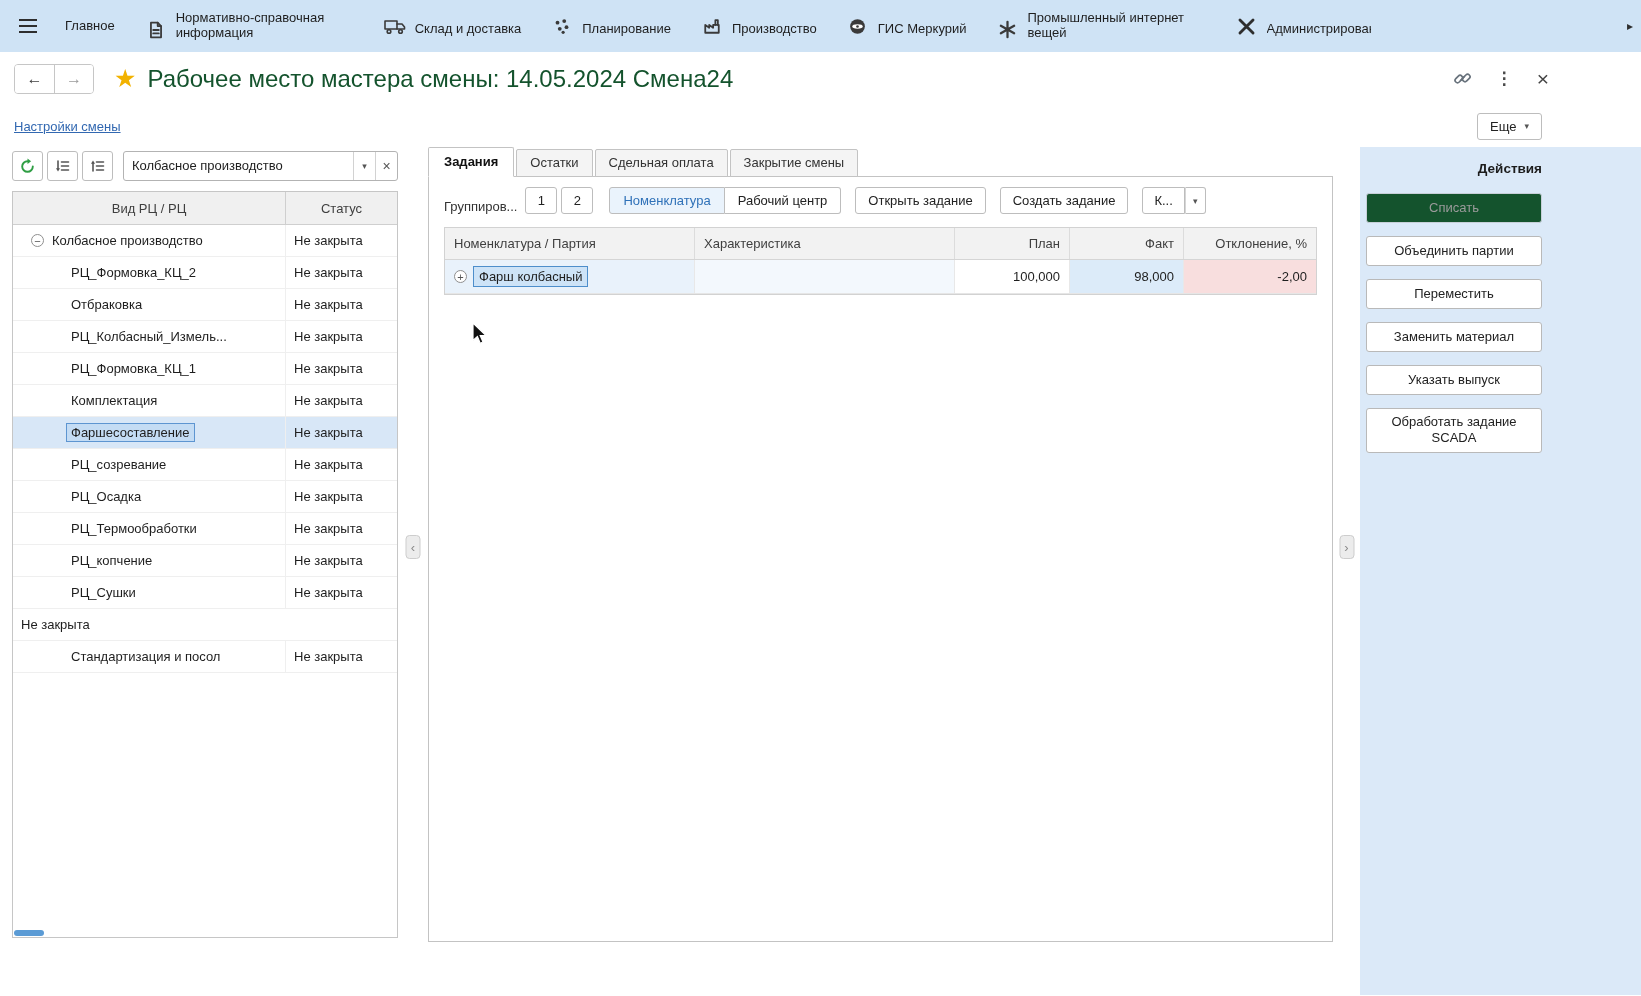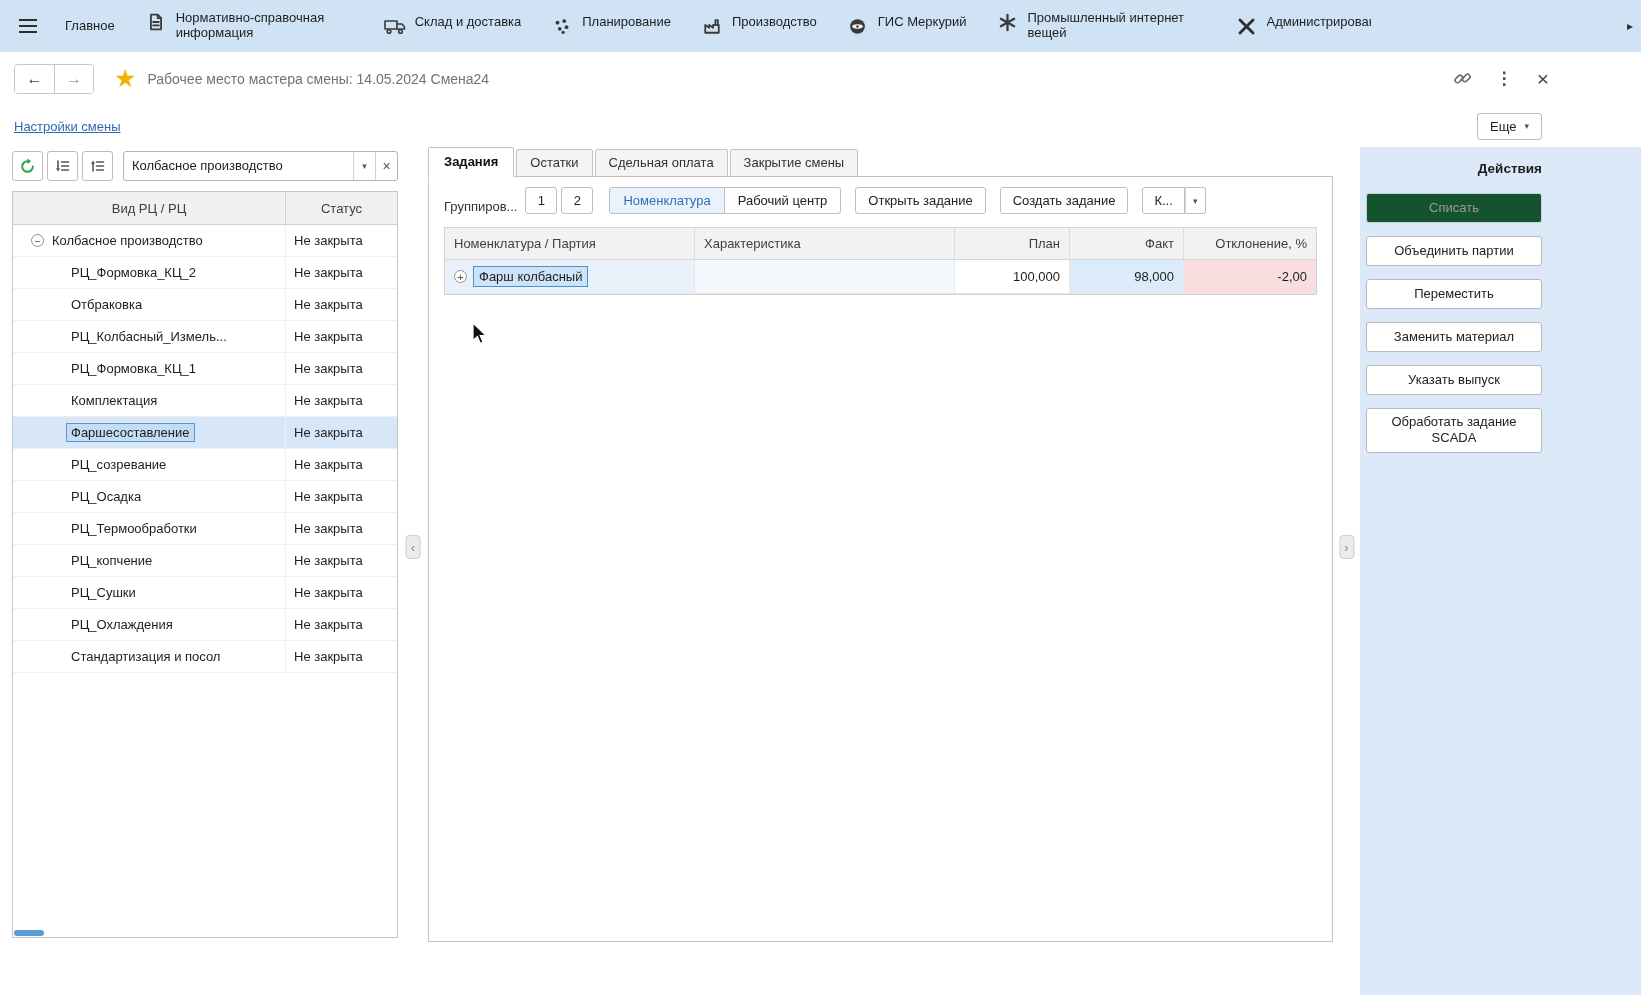--- a/index.html
+++ b/index.html
@@ -4,34 +4,34 @@
 <style>
   *{box-sizing:border-box;margin:0;padding:0}
   html,body{width:1641px;height:996px}
   body{font-family:"Liberation Sans",sans-serif;font-size:13px;color:#1e1e1e;background:#fff;overflow:hidden;position:relative}
   button{font-family:inherit;font-size:13px}
 
   
   .topbar{height:52px;background:#cfe3f5;display:flex;align-items:center;padding:0 10px;position:relative}
   .hamburger{width:36px;height:34px;display:flex;flex-direction:column;justify-content:center;align-items:center;gap:4px;cursor:pointer;margin-right:4px}
   .hamburger span{display:block;width:18px;height:2px;background:#2e2e2e}
-  .tb-item{display:flex;align-items:flex-start;gap:9px;padding:4px 15px;cursor:pointer;line-height:1.15}
+  .tb-item{display:flex;align-items:flex-end;gap:9px;padding:4px 15px;cursor:pointer;line-height:1.15}
   .tb-item .lbl{max-width:178px}
   .lbl-clip{width:104px;overflow:hidden;white-space:nowrap}
   .tb-icon{width:22px;height:22px;flex:0 0 auto;display:flex;align-items:center;justify-content:center}
   .tb-overflow{position:absolute;right:8px;top:50%;transform:translateY(-50%);color:#2e2e2e;font-size:12px;cursor:pointer}
 
   
   .header{height:53px;display:flex;align-items:center;padding-left:14px;background:#fff}
   .nav-group{display:flex;border:1px solid #c6c6c6;border-radius:4px;overflow:hidden;height:30px;background:#fff}
   .nav-btn{width:39px;border:none;background:#fff;display:flex;align-items:center;justify-content:center;font-size:16px;color:#3c3c3c;cursor:pointer}
   .nav-btn + .nav-btn{border-left:1px solid #c6c6c6}
   .nav-btn.fwd{color:#9b9b9b}
   .star{color:#f2b200;font-size:25px;margin:0 11px 0 20px;line-height:1}
-  .title{font-size:14px;color:#737373;white-space:nowrap}
+  .title{font-size:24px;color:#14532d;white-space:nowrap}
   .header-icons{margin-left:auto;display:flex;align-items:center;gap:24px;padding-right:92px}
   .hicon{cursor:pointer;display:flex;align-items:center}
   .dots-icon{font-size:17px;color:#4a4a4a;font-weight:bold}
   .close-icon{font-size:21px;color:#444}
 
   
   .subheader{height:42px;display:flex;align-items:center;padding:0 99px 0 14px;background:#fff}
   .link{color:#3268b1;text-decoration:underline;cursor:pointer}
   .btn{background:#fff;border:1px solid #bdbdbd;border-radius:3px;padding:5px 12px;cursor:pointer;color:#222}
   .more-btn{margin-left:auto;display:flex;align-items:center;gap:8px}
@@ -332,23 +332,20 @@
             </div>
             <div class="c2">Не закрыта</div>
           </div>
           <div class="tree-row">
             <div class="c1 child">
               <span class="nm">РЦ_Сушки</span>
             </div>
             <div class="c2">Не закрыта</div>
           </div>
           <div class="tree-row">
-            <div class="c1 child">
-              <span class="nm">РЦ_Охлаждения</span>
-            </div>
             <div class="c2">Не закрыта</div>
           </div>
           <div class="tree-row">
             <div class="c1 child">
               <span class="nm">Стандартизация и посол</span>
             </div>
             <div class="c2">Не закрыта</div>
           </div>
         </div>
       <div class="hscroll-thumb"></div>

